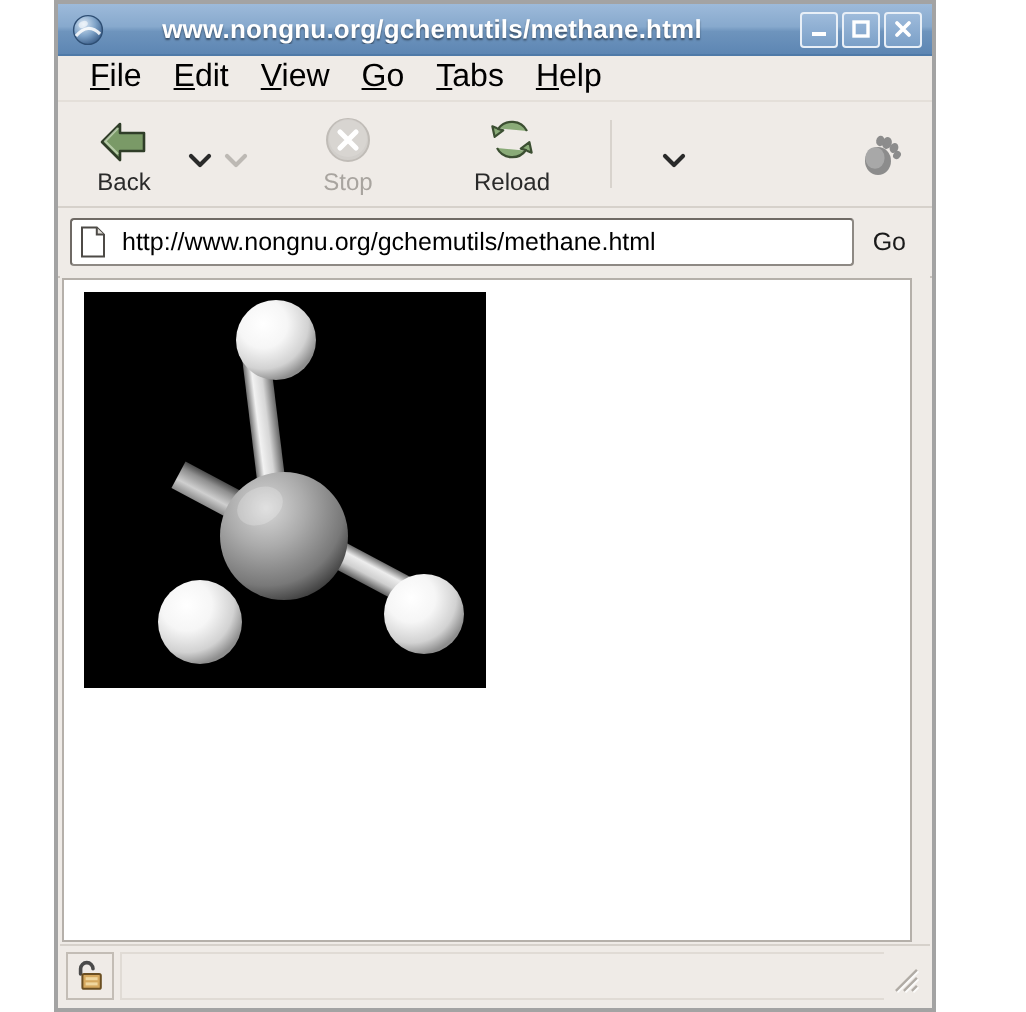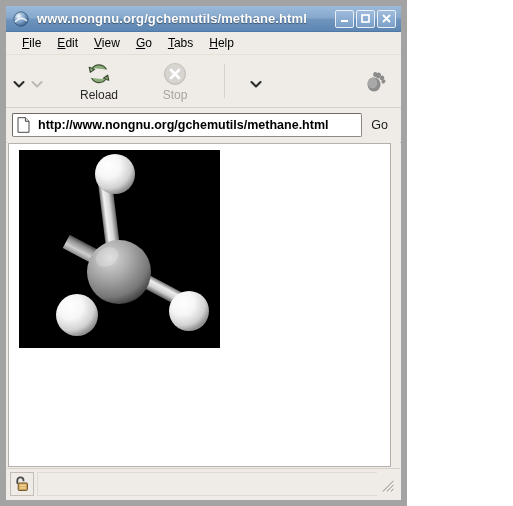--- a/index.html
+++ b/index.html
@@ -7,26 +7,27 @@
     padding: 0;
     background: #ffffff;
   }
   body {
     font-family: "Liberation Sans", sans-serif;
     -webkit-font-smoothing: antialiased;
   }
 
   .window {
     position: relative;
-    width: 407px;
+    width: 441px;
     height: 506px;
     box-sizing: border-box;
     background: #efebe7;
-    border: 6px solid #a3a3a3;
+    border: 2px solid #a3a3a3;
     overflow: hidden;
+    margin-left: 27px;
   }
 
   
   .titlebar {
     position: relative;
     height: 26px;
     box-sizing: border-box;
     background: linear-gradient(to bottom, #9dbada 0%, #87a9cd 45%, #6e94bd 55%, #5d86b3 100%);
     border-bottom: 1px solid #4f7aa8;
     display: flex;
@@ -77,21 +78,21 @@
   
   .menubar {
     height: 22px;
     background: #efebe7;
     display: flex;
     align-items: center;
     padding-left: 8px;
     border-bottom: 1px solid #e4dfd9;
   }
   .menu-item {
-    font-size: 12px;
+    font-size: 16px;
     color: #000000;
     padding: 2px 8px;
     cursor: default;
     white-space: nowrap;
   }
   .menu-item u { text-decoration: underline; }
 
   
   .toolbar {
     height: 52px;
@@ -168,21 +169,20 @@
     box-sizing: border-box;
     background: #ffffff;
     border: 1px solid #8e8984;
     border-top-color: #6f6a65;
     border-left-color: #6f6a65;
     border-radius: 2px;
     display: flex;
     align-items: center;
     padding: 0 4px;
     overflow: hidden;
-    font-weight: bold;
   }
   .entry .doc-ico {
     flex: 0 0 auto;
     width: 16px;
     height: 17px;
     margin-right: 5px;
     display: flex;
     align-items: center;
   }
   .entry .url {
@@ -318,53 +318,62 @@
     <div class="menu-item"><u>F</u><span>ile</span></div>
     <div class="menu-item"><u>E</u><span>dit</span></div>
     <div class="menu-item"><u>V</u><span>iew</span></div>
     <div class="menu-item"><u>G</u><span>o</span></div>
     <div class="menu-item"><u>T</u><span>abs</span></div>
     <div class="menu-item"><u>H</u><span>elp</span></div>
   </div>
 
   <div class="toolbar">
 
+    <div class="tb-btn">
+      <div class="tb-ico">
+        <svg width="28" height="24" viewBox="0 0 28 24">
+          <path d="M12 3 L3 12 L12 21 L12 16.5 L24 16.5 L24 7.5 L12 7.5 Z" fill="#7a9a67" stroke="#2f3d28" stroke-width="1.3" stroke-linejoin="round"></path>
+          <path d="M11 5 L4.6 11.6 L11 18" fill="none" stroke="#cfe0c2" stroke-width="1.1" opacity="0.7"></path>
+        </svg>
+      </div>
+      <div class="tb-lbl">Back</div>
+    </div>
 
     <div class="tb-arrow">
       <svg width="12" height="8" viewBox="0 0 12 8">
         <path d="M1.5 2 L6 6.5 L10.5 2" fill="none" stroke="#2a2a2a" stroke-width="2.1" stroke-linecap="round" stroke-linejoin="round"></path>
       </svg>
     </div>
 
 
     <div class="tb-arrow">
       <svg width="12" height="8" viewBox="0 0 12 8">
         <path d="M1.5 2 L6 6.5 L10.5 2" fill="none" stroke="#bdb9b4" stroke-width="2.1" stroke-linecap="round" stroke-linejoin="round"></path>
       </svg>
-    </div>
-
-    <div class="tb-btn" style="margin-left:24px">
-      <div class="tb-ico">
-        <svg width="26" height="26" viewBox="0 0 26 26">
-          <path d="M20.5 8.5 A8.5 8.5 0 0 0 6 7.5 L8.6 8.2 L4.3 11.4 L3.2 6.2 L5.6 7.1" fill="#8aab78" stroke="#3c4f32" stroke-width="1.1" stroke-linejoin="round"></path>
-          <path d="M5.5 17 A8.5 8.5 0 0 0 20 18 L17.4 17.3 L21.7 14.1 L22.8 19.3 L20.4 18.4" fill="#8aab78" stroke="#3c4f32" stroke-width="1.1" stroke-linejoin="round"></path>
-        </svg>
-      </div>
-      <div class="tb-lbl">Reload</div>
     </div>
 
     <div class="tb-btn disabled" style="margin-left:18px">
       <div class="tb-ico">
         <svg width="26" height="26" viewBox="0 0 26 26">
           <circle cx="13" cy="13" r="10.5" fill="#d2cfcb" stroke="#c0bcb7" stroke-width="1"></circle>
           <circle cx="13" cy="12" r="9.5" fill="#dcd9d5" opacity="0.6"></circle>
           <path d="M9 9 L17 17 M17 9 L9 17" stroke="#ffffff" stroke-width="2.6" stroke-linecap="round"></path>
         </svg>
       </div>
       <div class="tb-lbl">Stop</div>
+    </div>
+
+    <div class="tb-btn" style="margin-left:24px">
+      <div class="tb-ico">
+        <svg width="26" height="26" viewBox="0 0 26 26">
+          <path d="M20.5 8.5 A8.5 8.5 0 0 0 6 7.5 L8.6 8.2 L4.3 11.4 L3.2 6.2 L5.6 7.1" fill="#8aab78" stroke="#3c4f32" stroke-width="1.1" stroke-linejoin="round"></path>
+          <path d="M5.5 17 A8.5 8.5 0 0 0 20 18 L17.4 17.3 L21.7 14.1 L22.8 19.3 L20.4 18.4" fill="#8aab78" stroke="#3c4f32" stroke-width="1.1" stroke-linejoin="round"></path>
+        </svg>
+      </div>
+      <div class="tb-lbl">Reload</div>
     </div>
 
     <div class="tb-sep" style="margin-left:20px"></div>
 
 
     <div class="tb-arrow" style="margin-left:14px">
       <svg width="12" height="8" viewBox="0 0 12 8">
         <path d="M1.5 2 L6 6.5 L10.5 2" fill="none" stroke="#2a2a2a" stroke-width="2.1" stroke-linecap="round" stroke-linejoin="round"></path>
       </svg>
     </div>

